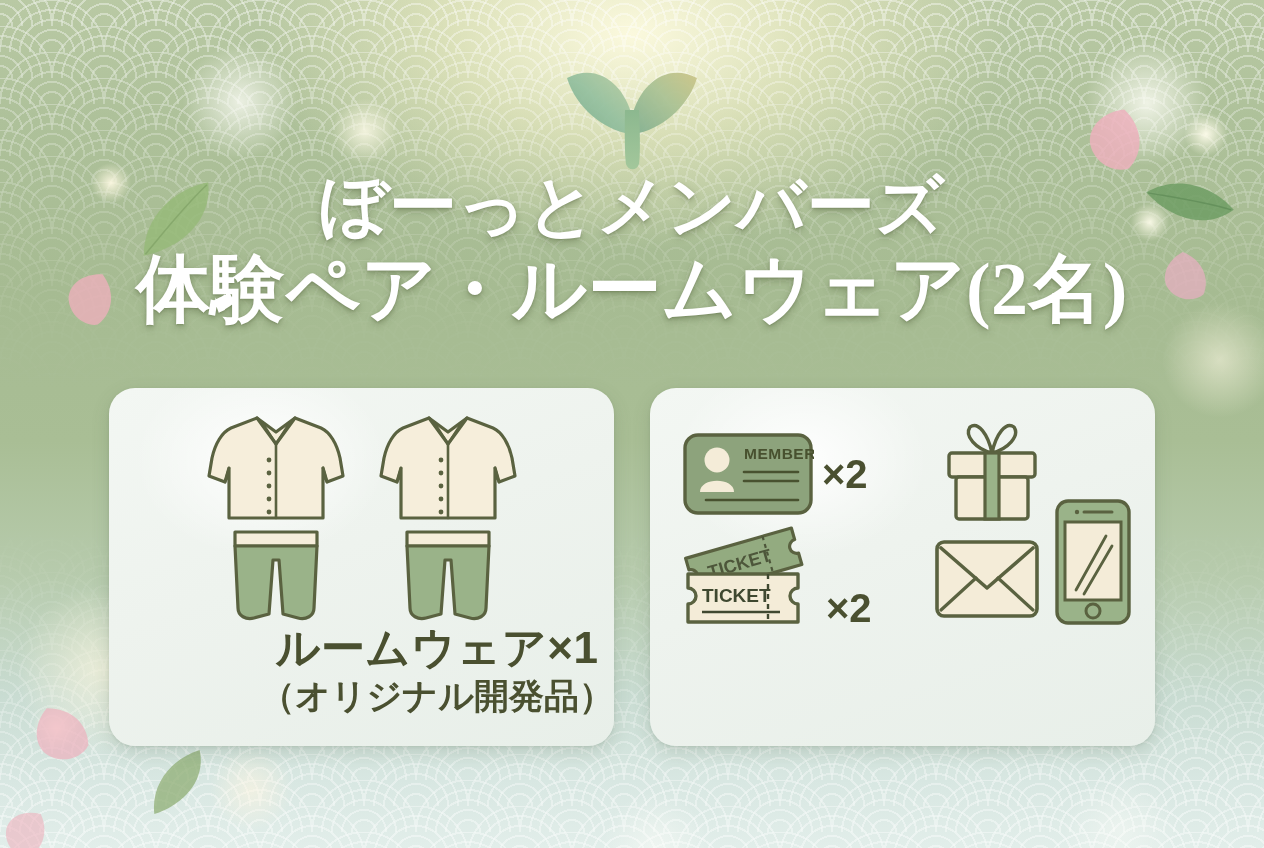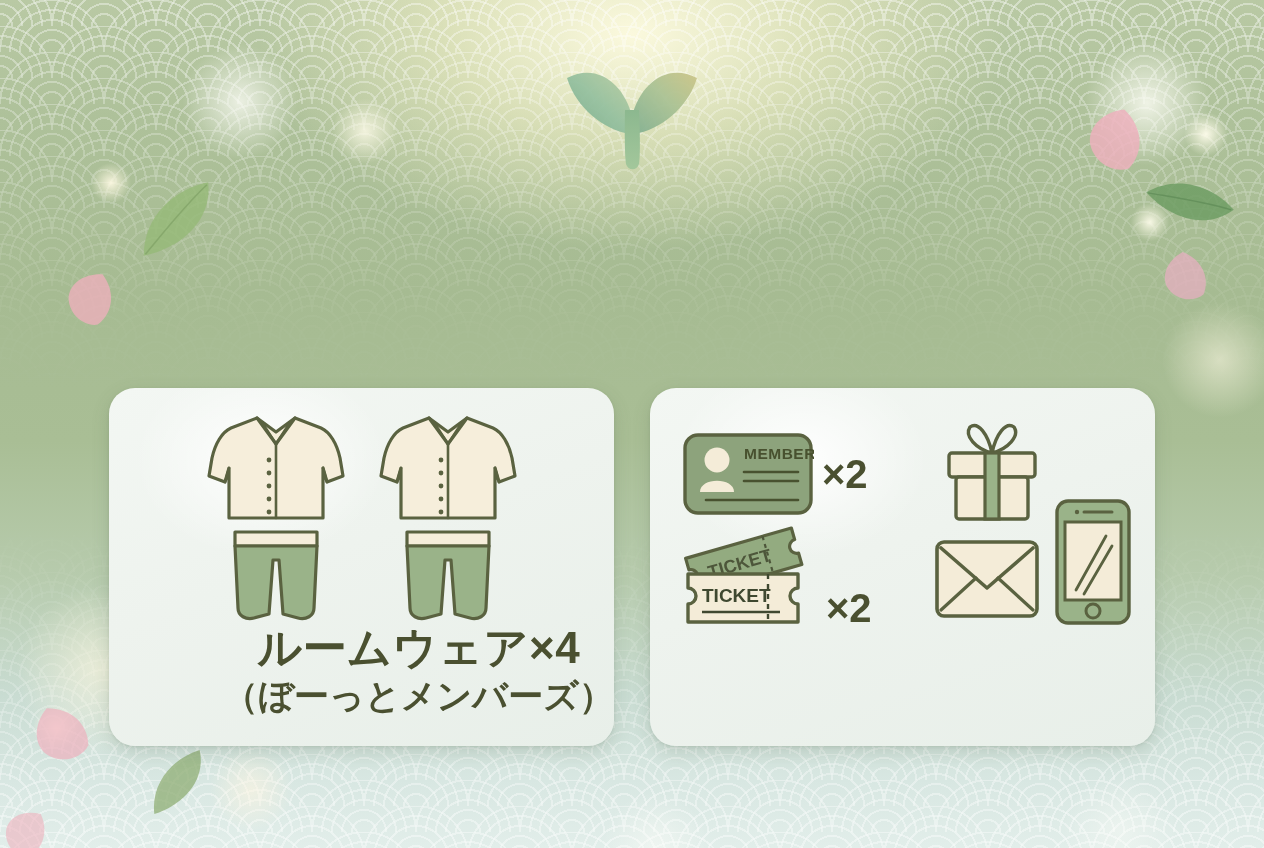--- a/index.html
+++ b/index.html
@@ -177,20 +177,24 @@
   <svg class="leafdec" style="left:118px;top:430px;width:80px;height:56px;transform:rotate(32deg);" viewBox="0 0 92 62">
     <path d="M4 56 C16 18 54 2 88 6 C80 44 42 60 4 56 Z" fill="#c8d8c0" opacity=".6"></path>
   </svg>
   <svg class="leafdec" style="left:140px;top:756px;width:74px;height:52px;transform:rotate(-24deg);" viewBox="0 0 92 62">
     <path d="M4 56 C16 18 54 2 88 6 C80 44 42 60 4 56 Z" fill="#8fae74" opacity=".75"></path>
   </svg>
   <svg class="petaldec" style="left:0px;top:806px;width:54px;height:54px;transform:rotate(36deg);" viewBox="0 0 60 60">
     <path d="M30 4 C48 14 56 34 46 52 C34 60 14 54 8 38 C4 24 14 10 30 4 Z" fill="#eeb0bd" opacity=".6"></path>
   </svg>
 
+  <h1 class="title">
+    <span class="l1">ぼーっとメンバーズ</span>
+    <span class="l2">体験ペア・ルームウェア(2名)</span>
+  </h1>
 
   <div class="cards">
 
     <div class="card" id="card-roomwear">
       <div class="card-art">
 
         <svg width="150" height="228" viewBox="0 0 150 228">
           <g stroke="#5a6240" stroke-width="3.2" stroke-linejoin="round" stroke-linecap="round" fill="#f6eedb">
             <path d="M56 16 L75 30 L94 16 L120 26 C129 30 136 42 139 56 L142 74 L126 80 L122 66 L122 116 L28 116 L28 66 L24 80 L8 74 L11 56 C14 42 21 30 30 26 Z"></path>
             <path d="M56 16 L75 42 L94 16" fill="none"></path>
@@ -229,22 +233,22 @@
             <circle cx="68" cy="110" r="2.4"></circle>
           </g>
           <g stroke="#5a6240" stroke-width="3.2" stroke-linejoin="round" stroke-linecap="round">
             <path d="M34 130 L116 130 L116 144 L34 144 Z" fill="#f6eedb"></path>
             <path d="M34 144 L116 144 L113 206 C113 214 105 218 97 216 L82 212 L78 158 L72 158 L68 212 L53 216 C45 218 37 214 37 206 Z" fill="#9ab389"></path>
           </g>
         </svg>
       </div>
 
       <div class="card-label">
-        <span class="lbl-main">ルームウェア×4</span>
-        <span class="lbl-sub">（ぼーっとメンバーズ）</span>
+        <span class="lbl-main">ルームウェア×1</span>
+        <span class="lbl-sub">（オリジナル開発品）</span>
       </div>
     </div>
 
     <div class="card" id="card-benefits">
       <div class="card-art">
         <div class="bgrid">
 
           <div class="bitem" style="left:6px;top:22px;">
             <svg width="132" height="84" viewBox="0 0 132 84">
               <rect x="3" y="3" width="126" height="78" rx="13" fill="#8da37c" stroke="#5a6240" stroke-width="3.4"></rect>

